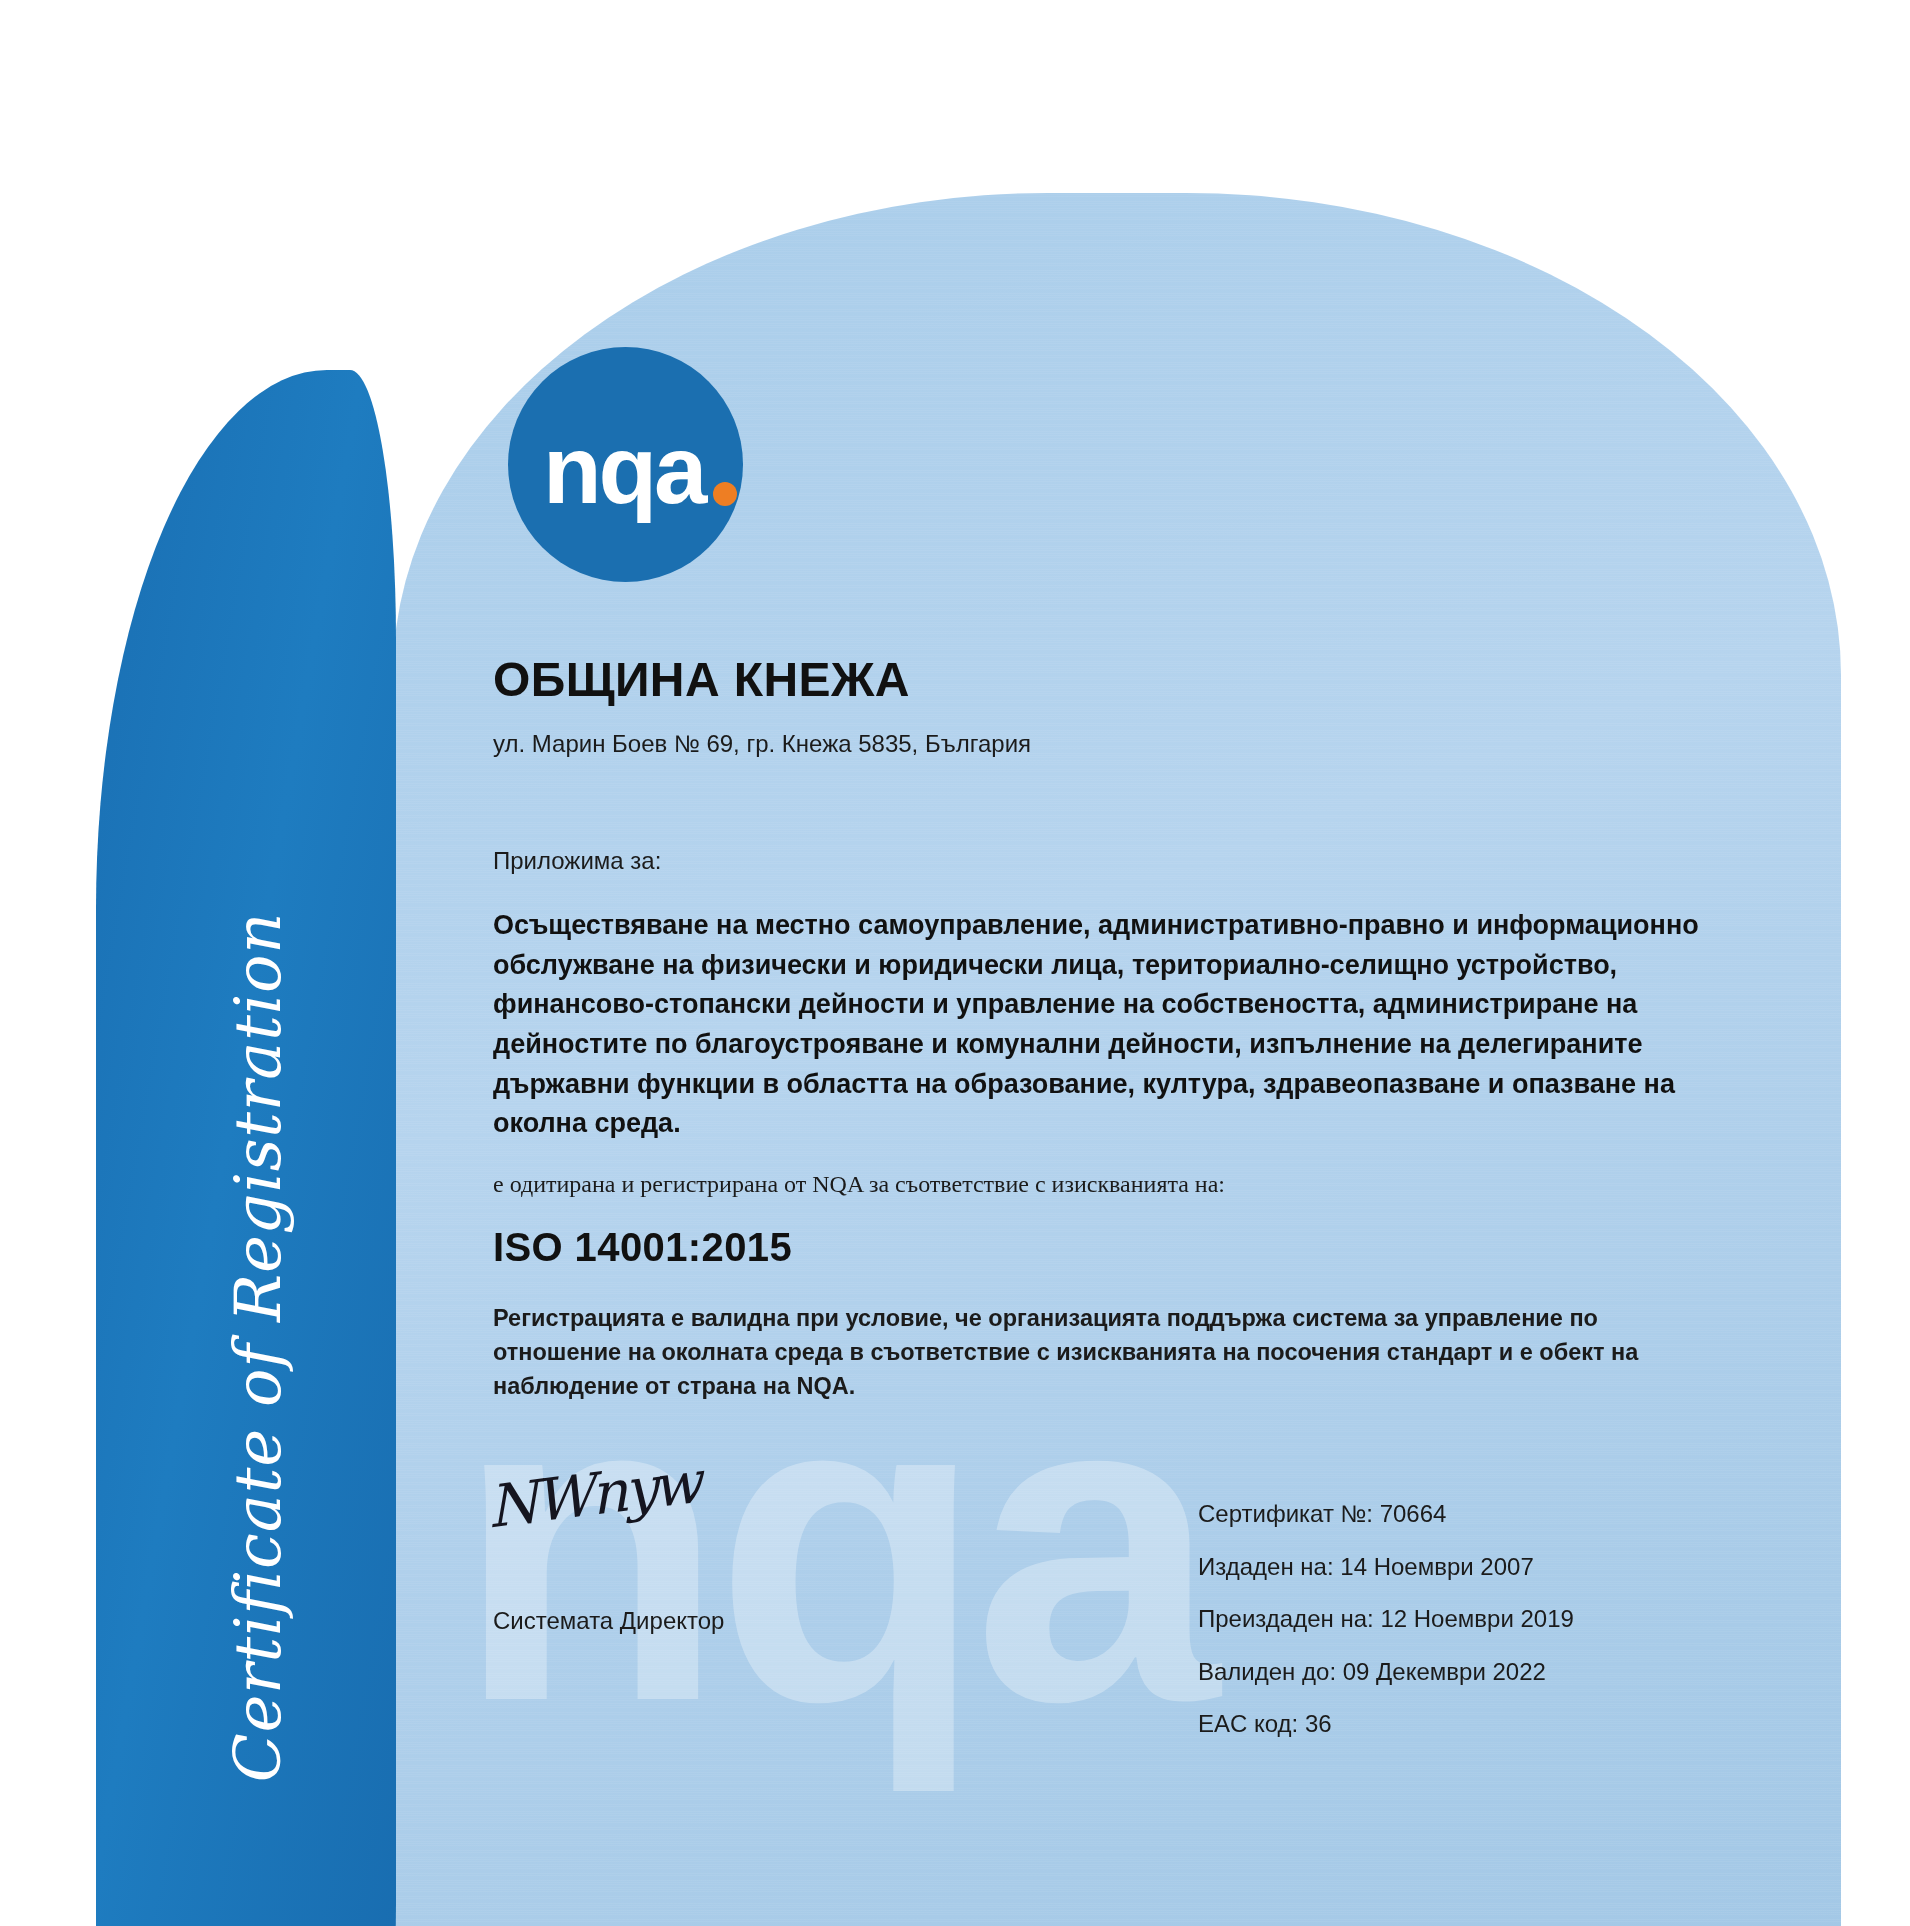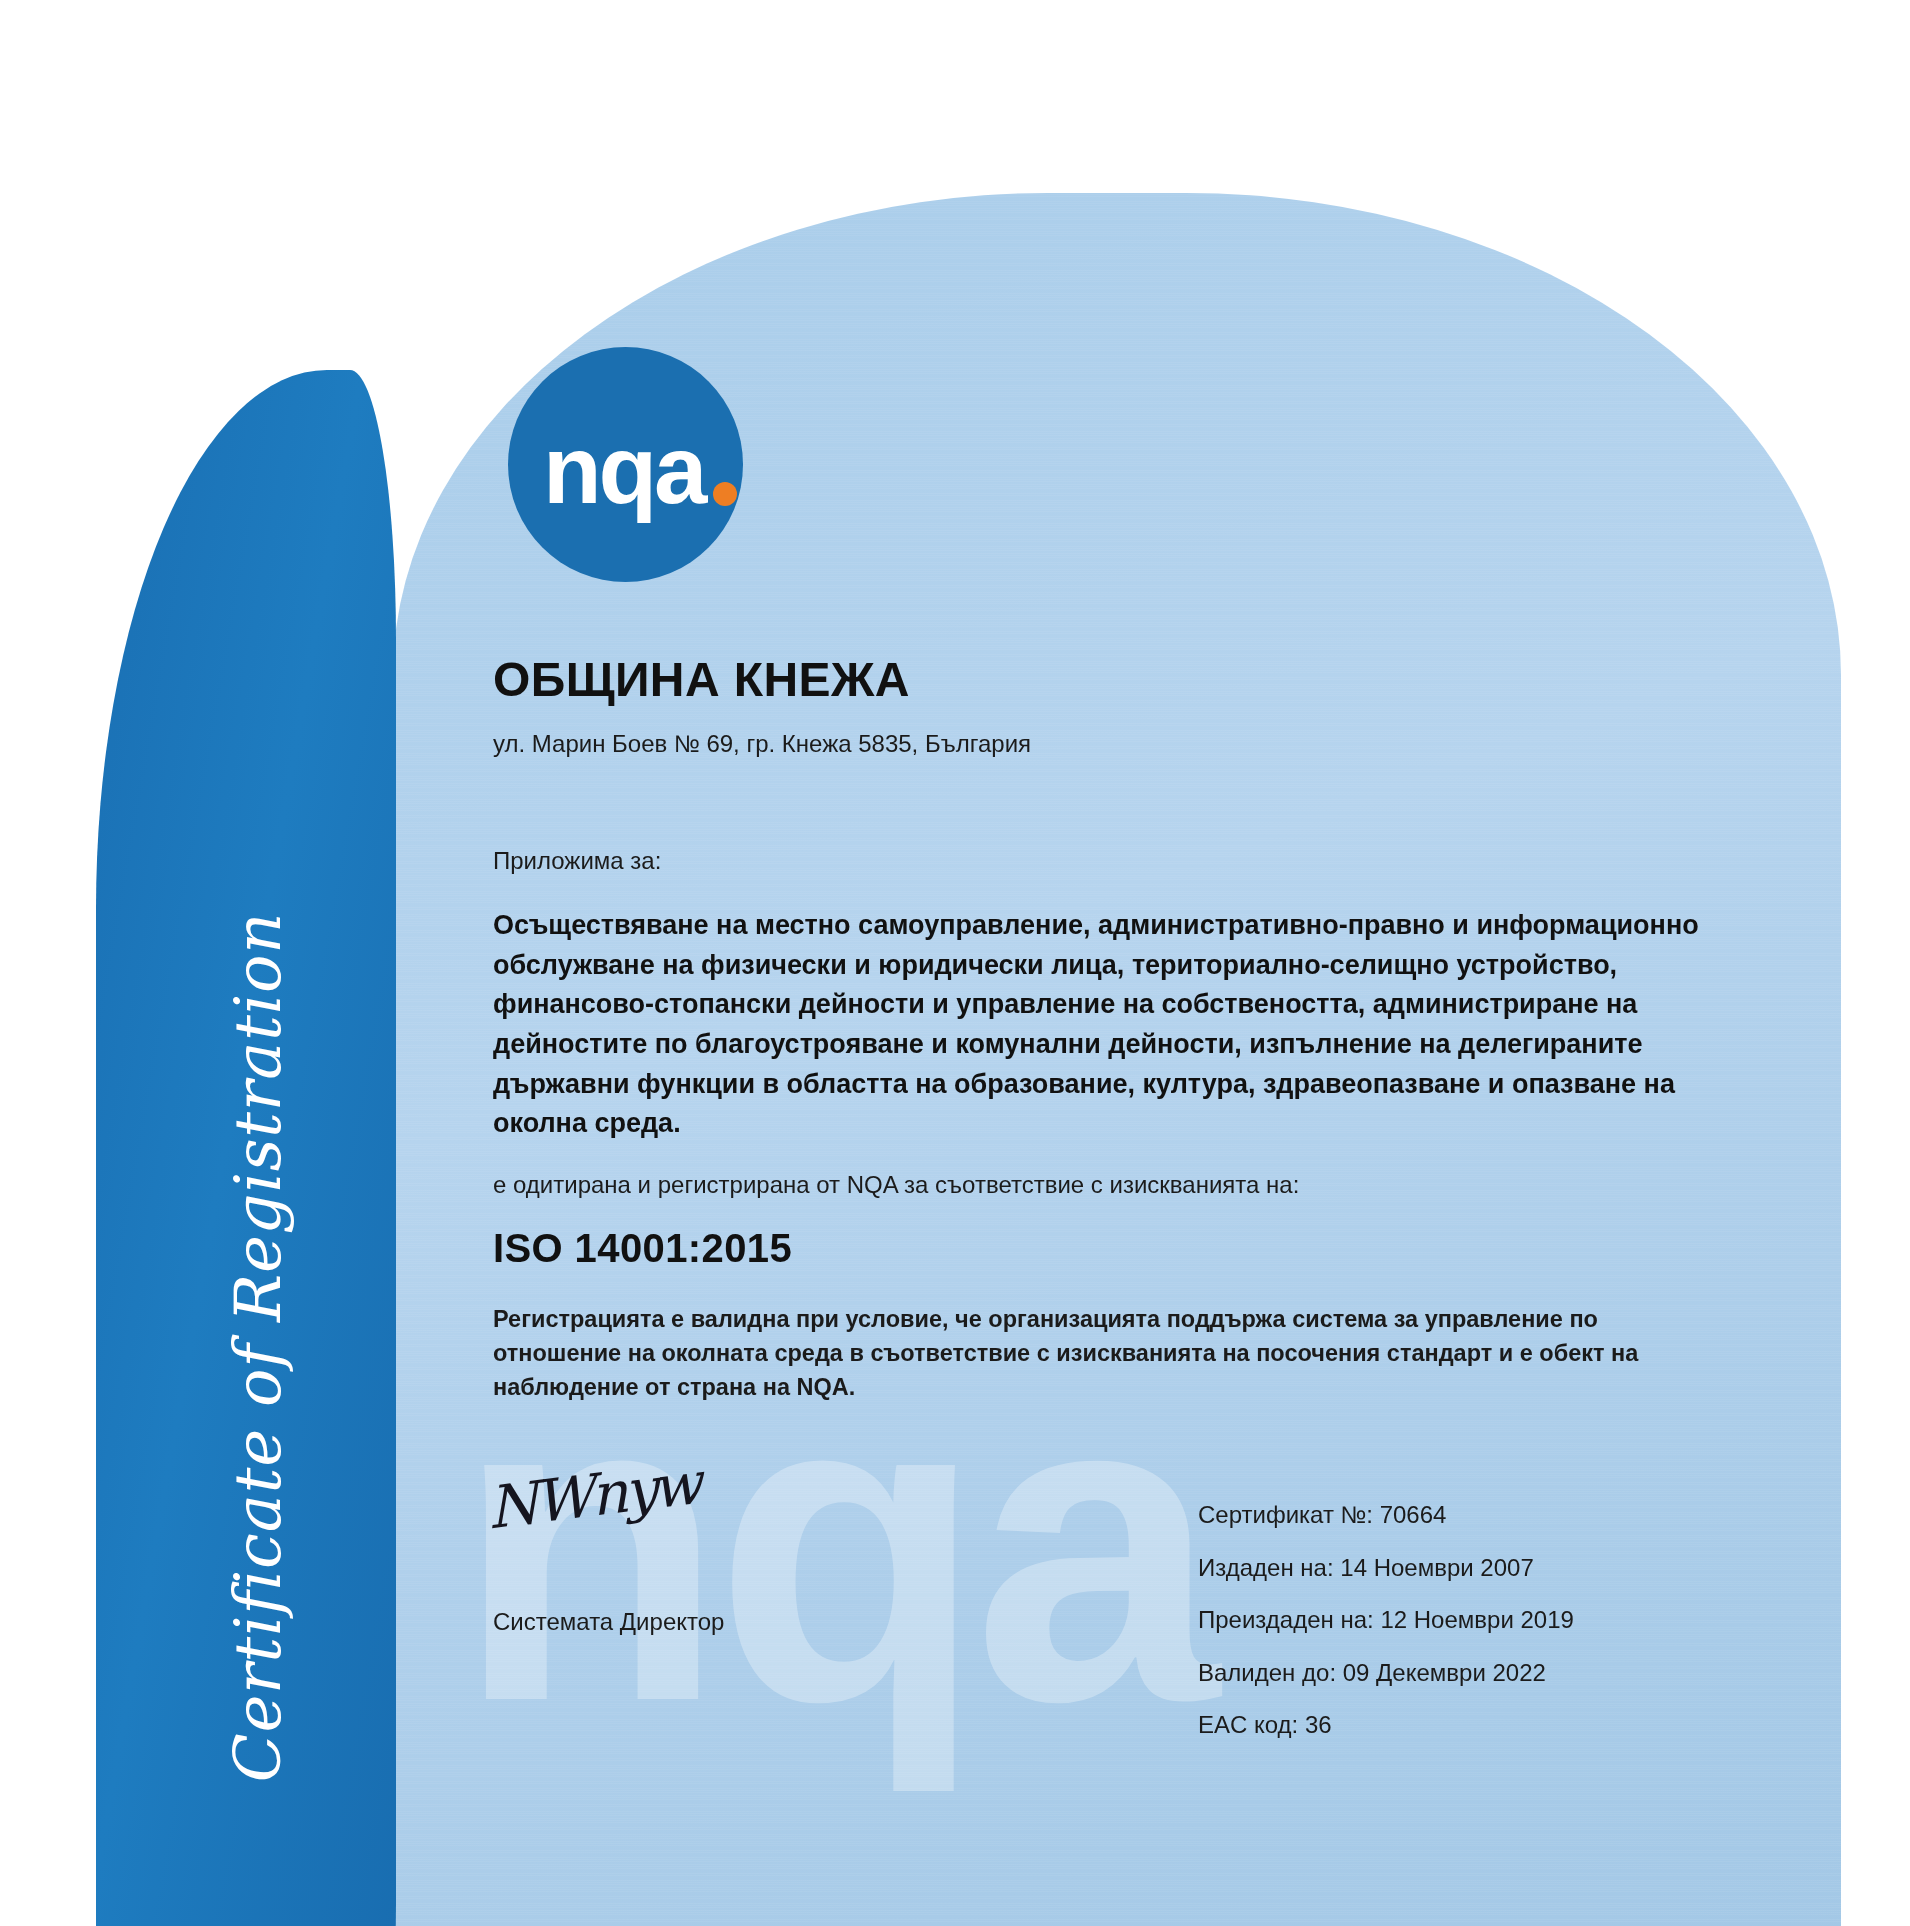--- a/index.html
+++ b/index.html
@@ -159,20 +159,21 @@
     font-weight: 700;
     color: #111111;
     line-height: 1.47;
     margin: 0 0 27px 0;
     max-width: 1225px;
   }
   .audited-line {
     font-size: 24px;
     color: #1b1b1b;
     margin: 0 0 27px 0;
+    font-family: Liberation Serif, serif;
   }
   .standard {
     font-size: 40px;
     font-weight: 700;
     color: #111111;
     letter-spacing: 0.4px;
     margin: 0 0 31px 0;
   }
   .validity {
     font-size: 23.5px;

